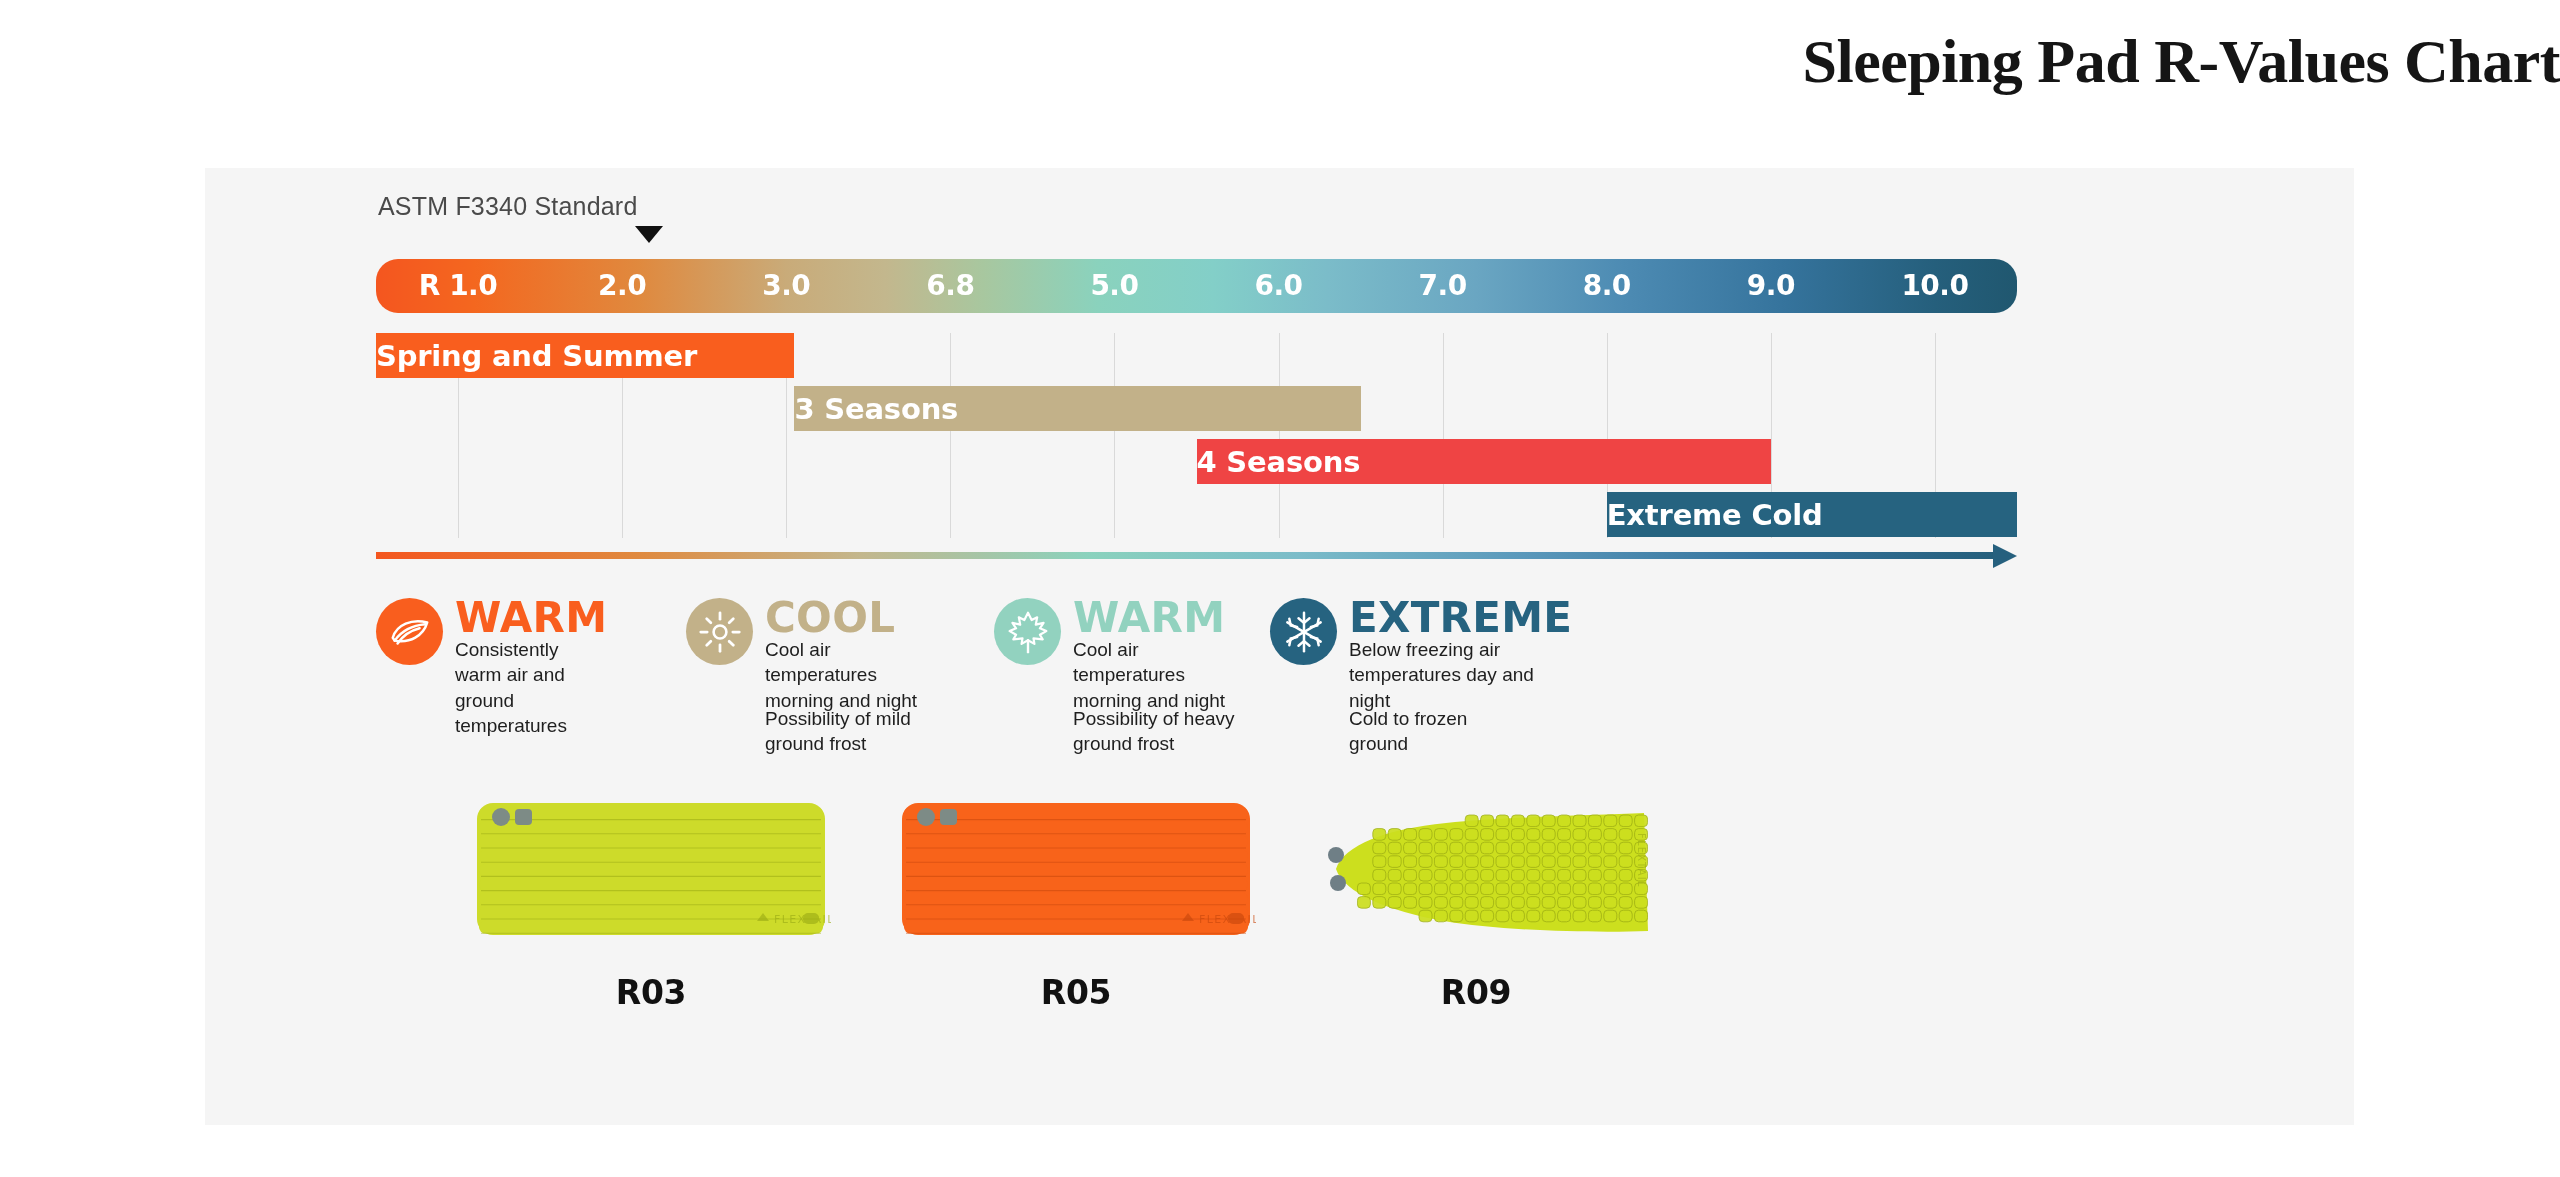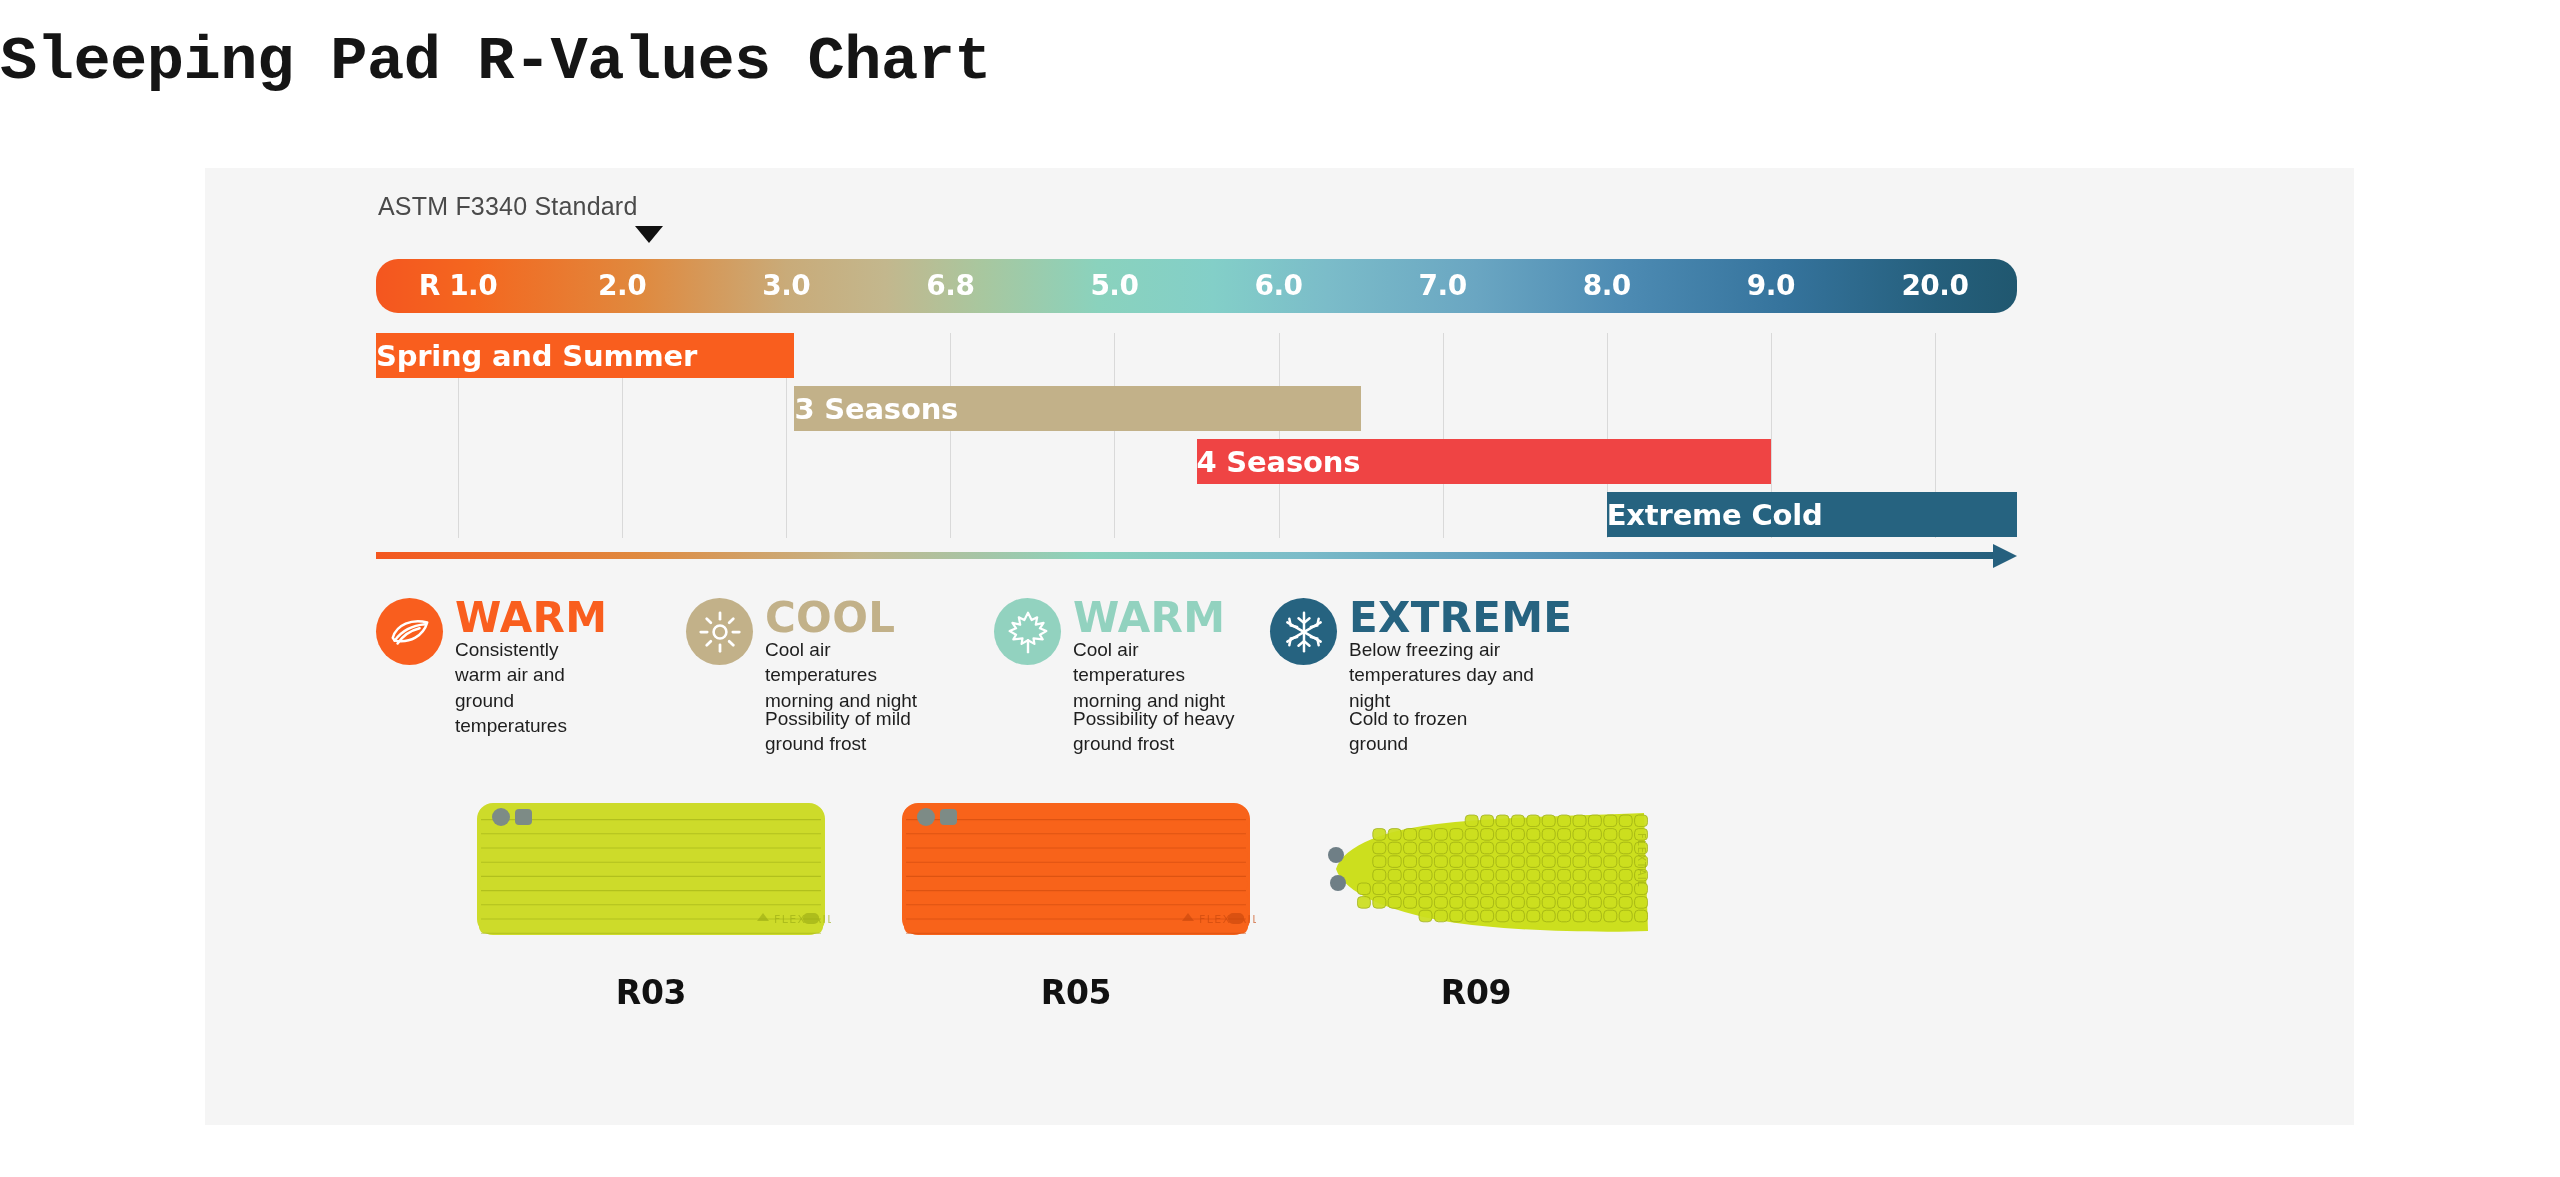--- a/index.html
+++ b/index.html
@@ -10,26 +10,26 @@
     background: #ffffff;
     font-family: "Liberation Sans", sans-serif;
     overflow: hidden;
   }
   .page { position: relative; width: 2560px; height: 1177px; background:#fff; }
 
   
   .title {
     position: absolute;
     top: 26px; left: 0; width: 2560px;
-    text-align: left;
+    text-align: right;
     font-size: 62px;
     font-weight: 700;
     letter-spacing: -0.5px;
     color: #151515;
-    font-family: Liberation Mono, monospace;
+    font-family: Liberation Serif, serif;
   }
 
   
   .card {
     position: absolute;
     left: 205px; top: 168px;
     width: 2149px; height: 957px;
     background: #f5f5f5;
   }
 
@@ -194,21 +194,21 @@
     <div class="scale" id="scaleBar">
         <div class="scale-tick" style="left: 22.05px; width: 120px;">R 1.0</div>
         <div class="scale-tick" style="left: 186.15px; width: 120px;">2.0</div>
         <div class="scale-tick" style="left: 350.25px; width: 120px;">3.0</div>
         <div class="scale-tick" style="left: 514.35px; width: 120px;">6.8</div>
         <div class="scale-tick" style="left: 678.45px; width: 120px;">5.0</div>
         <div class="scale-tick" style="left: 842.55px; width: 120px;">6.0</div>
         <div class="scale-tick" style="left: 1006.65px; width: 120px;">7.0</div>
         <div class="scale-tick" style="left: 1170.75px; width: 120px;">8.0</div>
         <div class="scale-tick" style="left: 1334.85px; width: 120px;">9.0</div>
-        <div class="scale-tick" style="left: 1498.95px; width: 120px;">20.0</div>
+        <div class="scale-tick" style="left: 1498.95px; width: 120px;">10.0</div>
       </div>
 
     <div class="gridlines" id="gridLines">
         <div class="gridline" style="left: 82px;"></div>
         <div class="gridline" style="left: 246px;"></div>
         <div class="gridline" style="left: 410px;"></div>
         <div class="gridline" style="left: 574px;"></div>
         <div class="gridline" style="left: 738px;"></div>
         <div class="gridline" style="left: 903px;"></div>
         <div class="gridline" style="left: 1067px;"></div>

